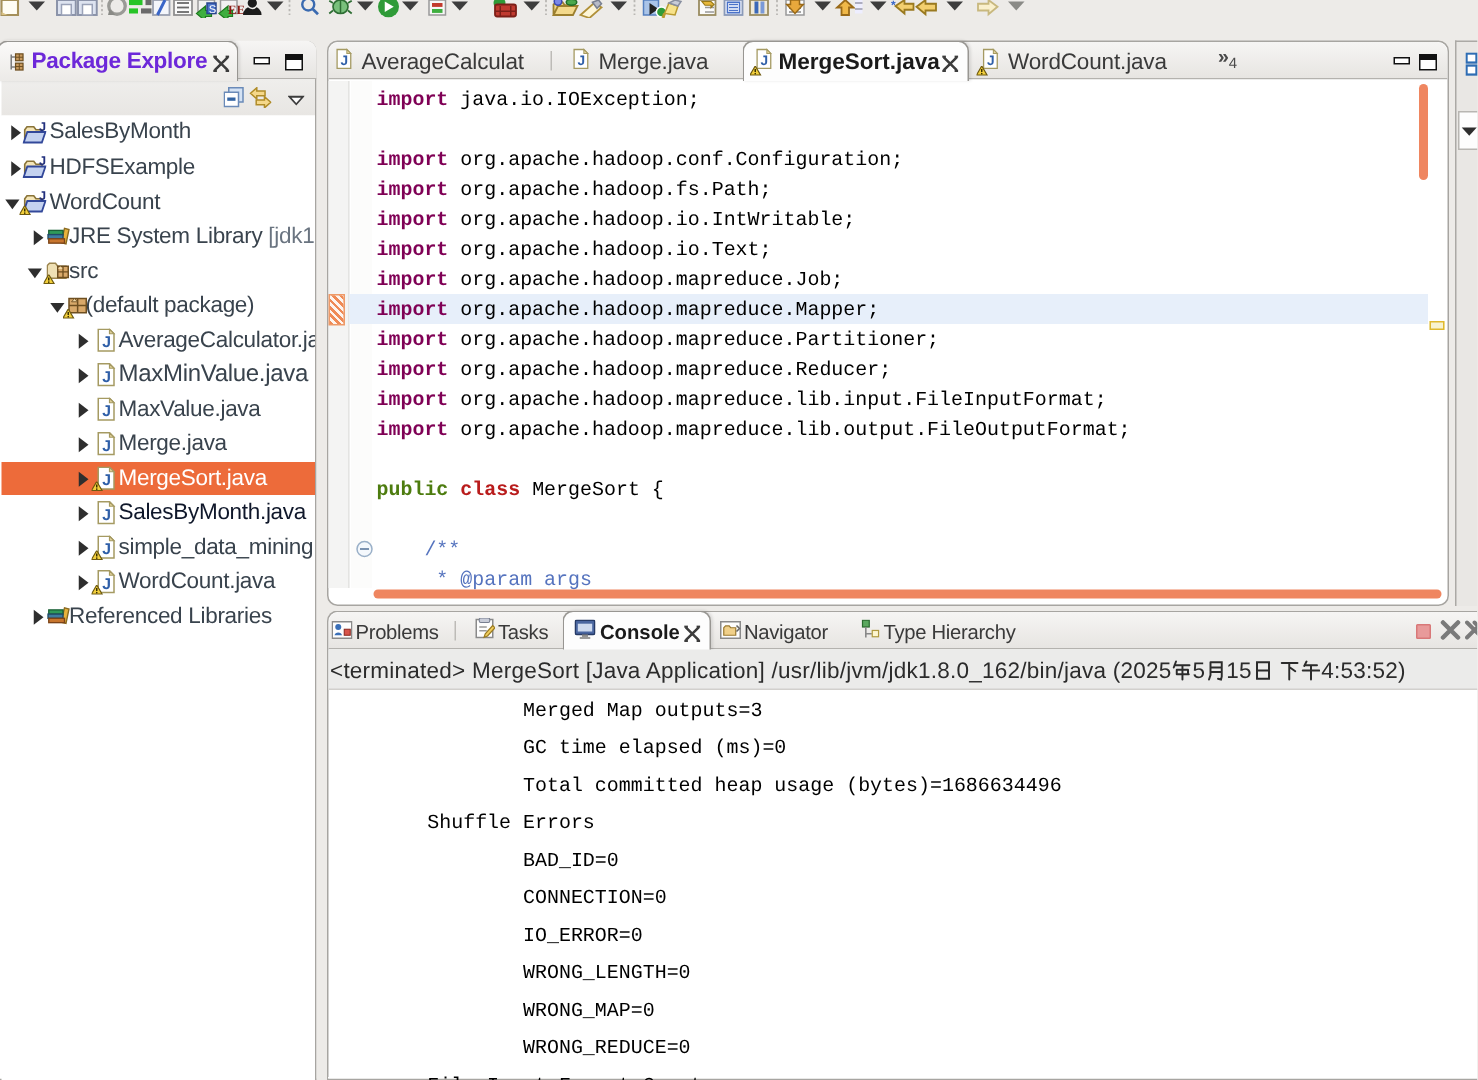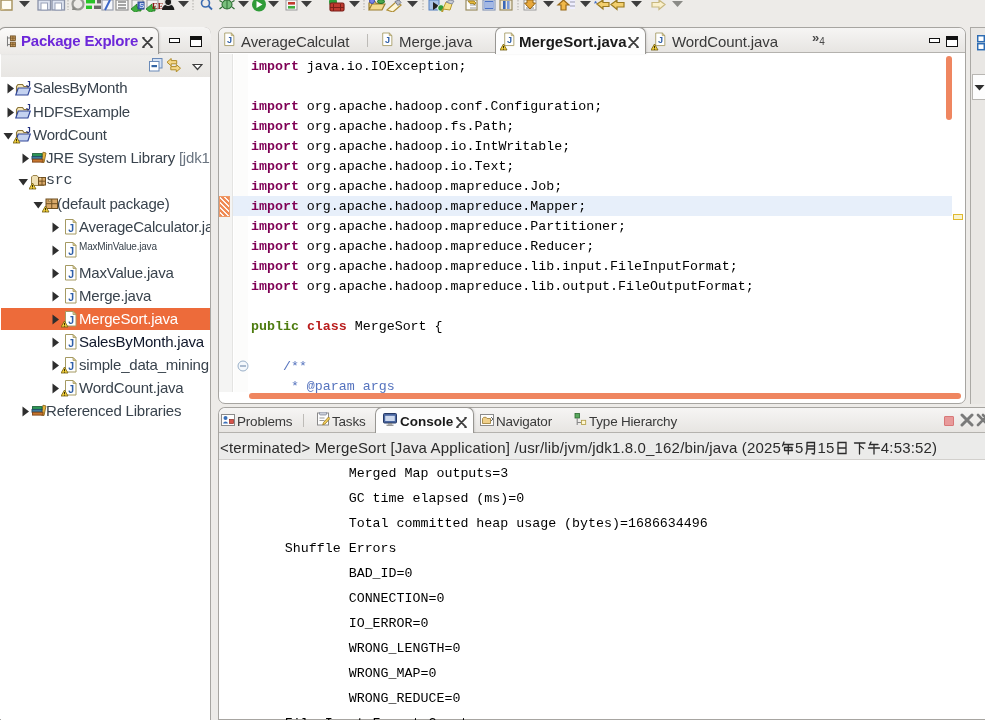--- a/index.html
+++ b/index.html
@@ -257,21 +257,21 @@
     <div class="abs" style="left:46px;top:72px;font-size:15px;letter-spacing:-0.2px;color:#39434d;white-space:nowrap;">JRE System Library <span style="color:#6a7480">[jdk1</span></div>
     <svg class="abs" style="left:18px;top:100px" width="11" height="10">
       <use href="#trid"></use>
     </svg>
     <svg class="abs" style="left:31px;top:96px" width="16" height="16">
       <use href="#srcpkg"></use>
     </svg>
     <svg class="abs" style="left:29px;top:106px" width="8" height="7">
       <use href="#warn"></use>
     </svg>
-    <div class="abs" style="left:46px;top:95px;font-size:15px;letter-spacing:-0.2px;color:#39434d;white-space:nowrap;font-family:Liberation Mono, monospace;">src</div>
+    <div class="abs" style="left:46px;top:95px;font-size:15px;letter-spacing:-0.2px;color:#39434d;white-space:nowrap;">src</div>
     <svg class="abs" style="left:33px;top:123px" width="11" height="10">
       <use href="#trid"></use>
     </svg>
     <svg class="abs" style="left:44px;top:119px" width="16" height="16">
       <use href="#pkg"></use>
     </svg>
     <svg class="abs" style="left:42px;top:129px" width="8" height="7">
       <use href="#warn"></use>
     </svg>
     <div class="abs" style="left:57px;top:118px;font-size:15px;letter-spacing:-0.2px;color:#39434d;white-space:nowrap;">(default package)</div>
@@ -281,21 +281,21 @@
     <svg class="abs" style="left:63px;top:142px" width="16" height="16">
       <use href="#jfile"></use>
     </svg>
     <div class="abs" style="left:79px;top:141px;font-size:15px;letter-spacing:-0.2px;color:#39434d;white-space:nowrap;">AverageCalculator.ja</div>
     <svg class="abs" style="left:51px;top:168px" width="9" height="11">
       <use href="#trir"></use>
     </svg>
     <svg class="abs" style="left:63px;top:165px" width="16" height="16">
       <use href="#jfile"></use>
     </svg>
-    <div class="abs" style="left:79px;top:164px;font-size:10px;letter-spacing:-0.2px;color:#39434d;white-space:nowrap;">MaxMinValue.java</div>
+    <div class="abs" style="left:79px;top:164px;font-size:16px;letter-spacing:-0.2px;color:#39434d;white-space:nowrap;">MaxMinValue.java</div>
     <svg class="abs" style="left:51px;top:191px" width="9" height="11">
       <use href="#trir"></use>
     </svg>
     <svg class="abs" style="left:63px;top:188px" width="16" height="16">
       <use href="#jfile"></use>
     </svg>
     <div class="abs" style="left:79px;top:187px;font-size:15px;letter-spacing:-0.2px;color:#39434d;white-space:nowrap;">MaxValue.java</div>
     <svg class="abs" style="left:51px;top:214px" width="9" height="11">
       <use href="#trir"></use>
     </svg>

